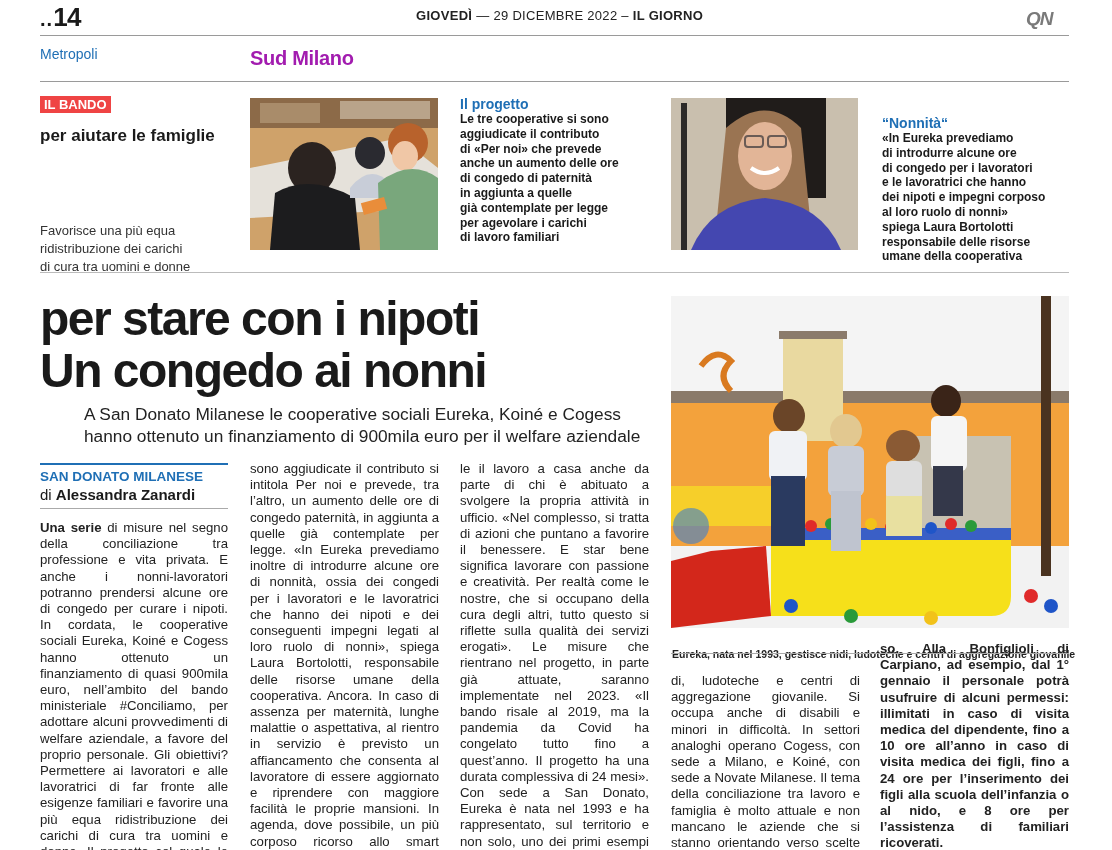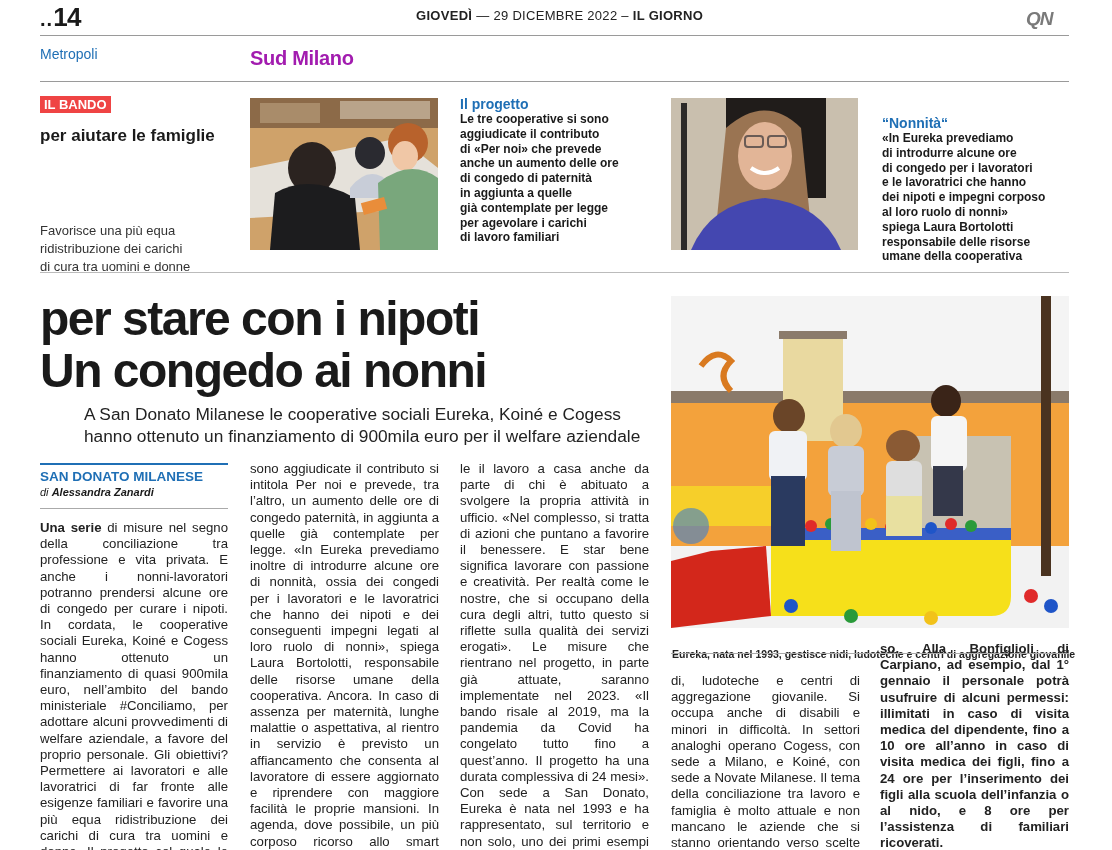--- a/index.html
+++ b/index.html
@@ -16,21 +16,21 @@
   .badge{left:40px;top:96px;background:#ef4444;color:#fff;font-weight:bold;font-size:13px;padding:1px 4px;}
   .promo-title{left:40px;top:124px;font-size:17px;font-weight:bold;line-height:23px;width:200px;}
   .promo-desc{left:40px;top:177px;font-size:13px;line-height:18px;color:#333;width:200px;margin-top:45px;}
   .photo{position:absolute;overflow:hidden;}
   .box-title{font-size:14px;font-weight:bold;color:#1f6fb5;line-height:15px;}
   .box-text{font-size:12px;font-weight:bold;line-height:14.8px;color:#1a1a1a;}
   .headline{left:40px;top:293px;font-size:48px;font-weight:bold;line-height:52px;letter-spacing:-1.5px;width:620px;}
   .subhead{left:40px;top:403px;font-size:17.3px;line-height:22px;color:#222;width:620px;margin-left:44px;}
   .byline-rule{position:absolute;height:2px;background:#1f6fb5;}
   .place{left:40px;top:469px;font-size:13.5px;font-weight:bold;color:#1f6fb5;}
-  .author{left:40px;top:486px;font-size:11px;font-style:italic;}
+  .author{left:40px;top:486px;font-size:15px;}
   .author b{font-weight:bold;}
   .col{position:absolute;font-size:13.2px;line-height:16.2px;text-align:justify;color:#222;}
   .col p{margin:0;}
   .col b{font-weight:bold;}
   .caption{left:672px;top:636px;font-size:10.5px;font-weight:bold;color:#222;white-space:nowrap;margin-top:12px;}
 </style>
 </head>
 <body>
 
 <div class="abs pagenum"><span class="dots">..</span><span>14</span></div>

